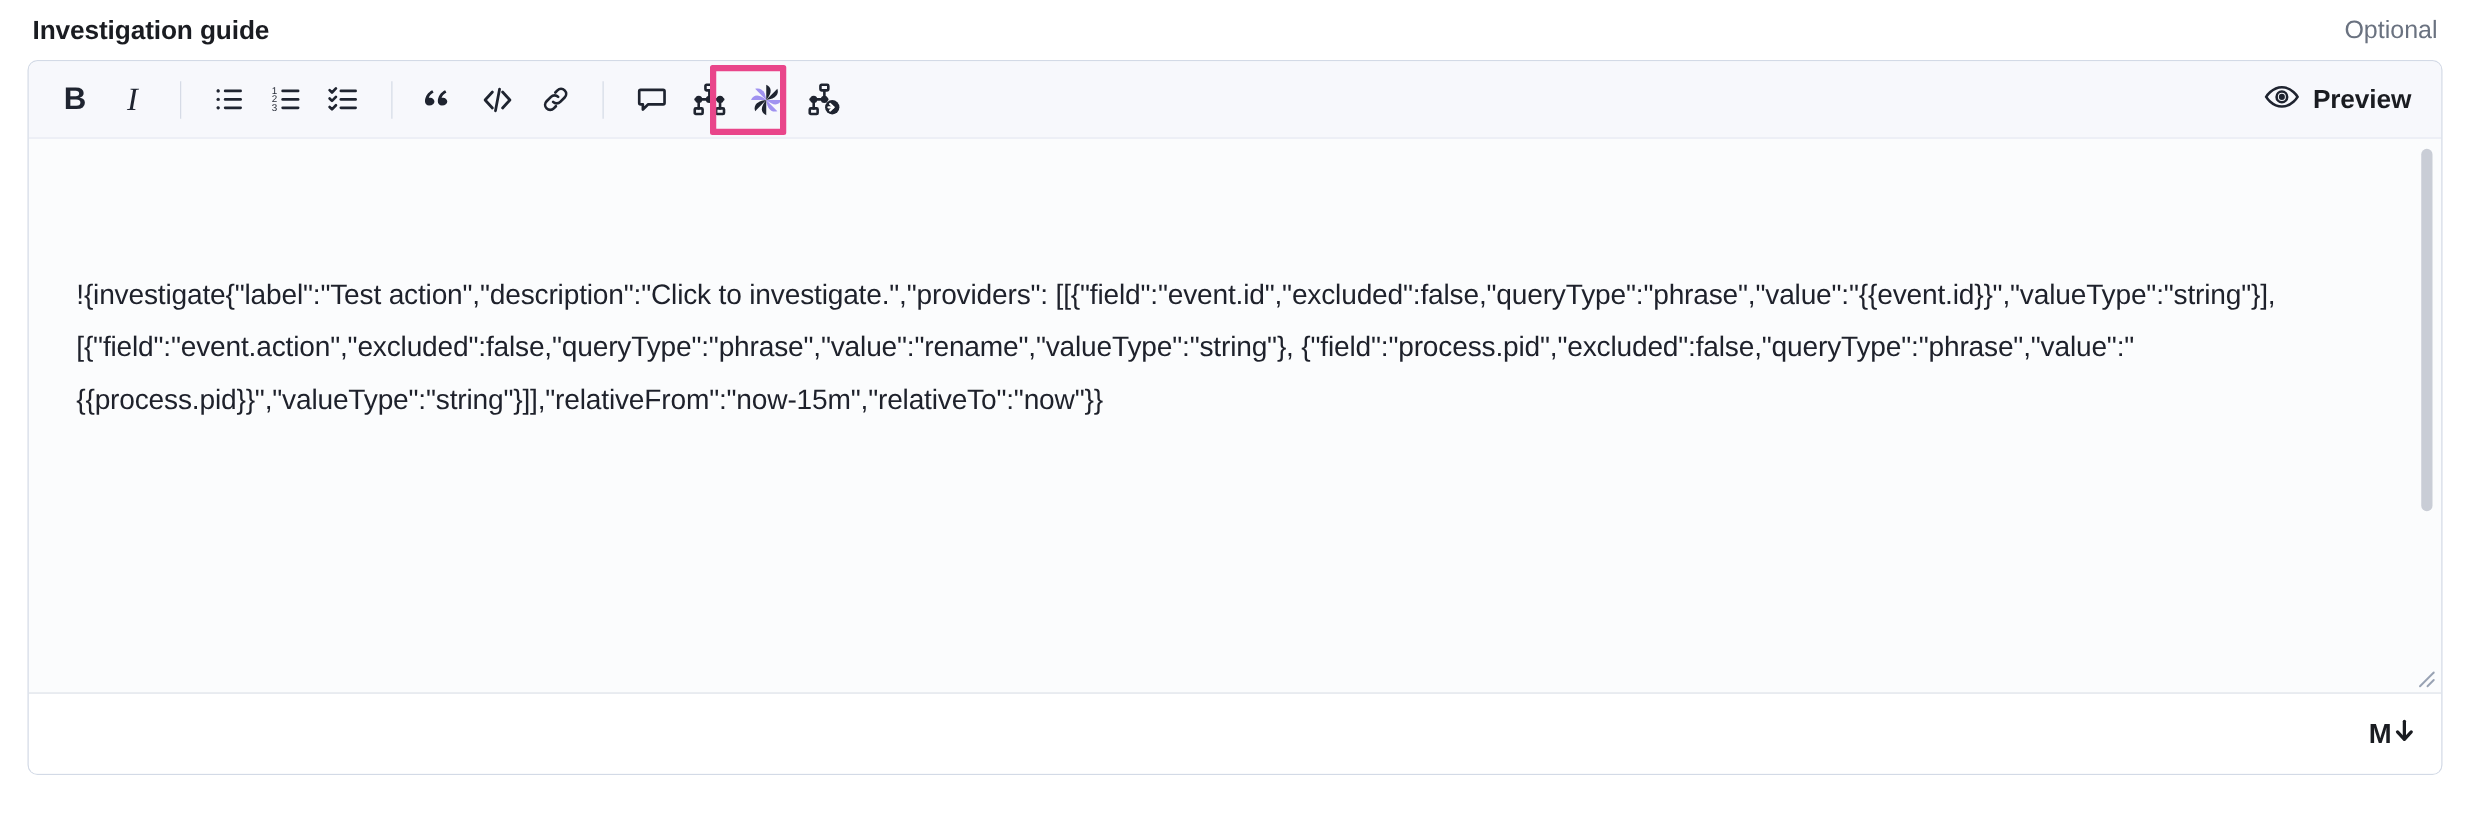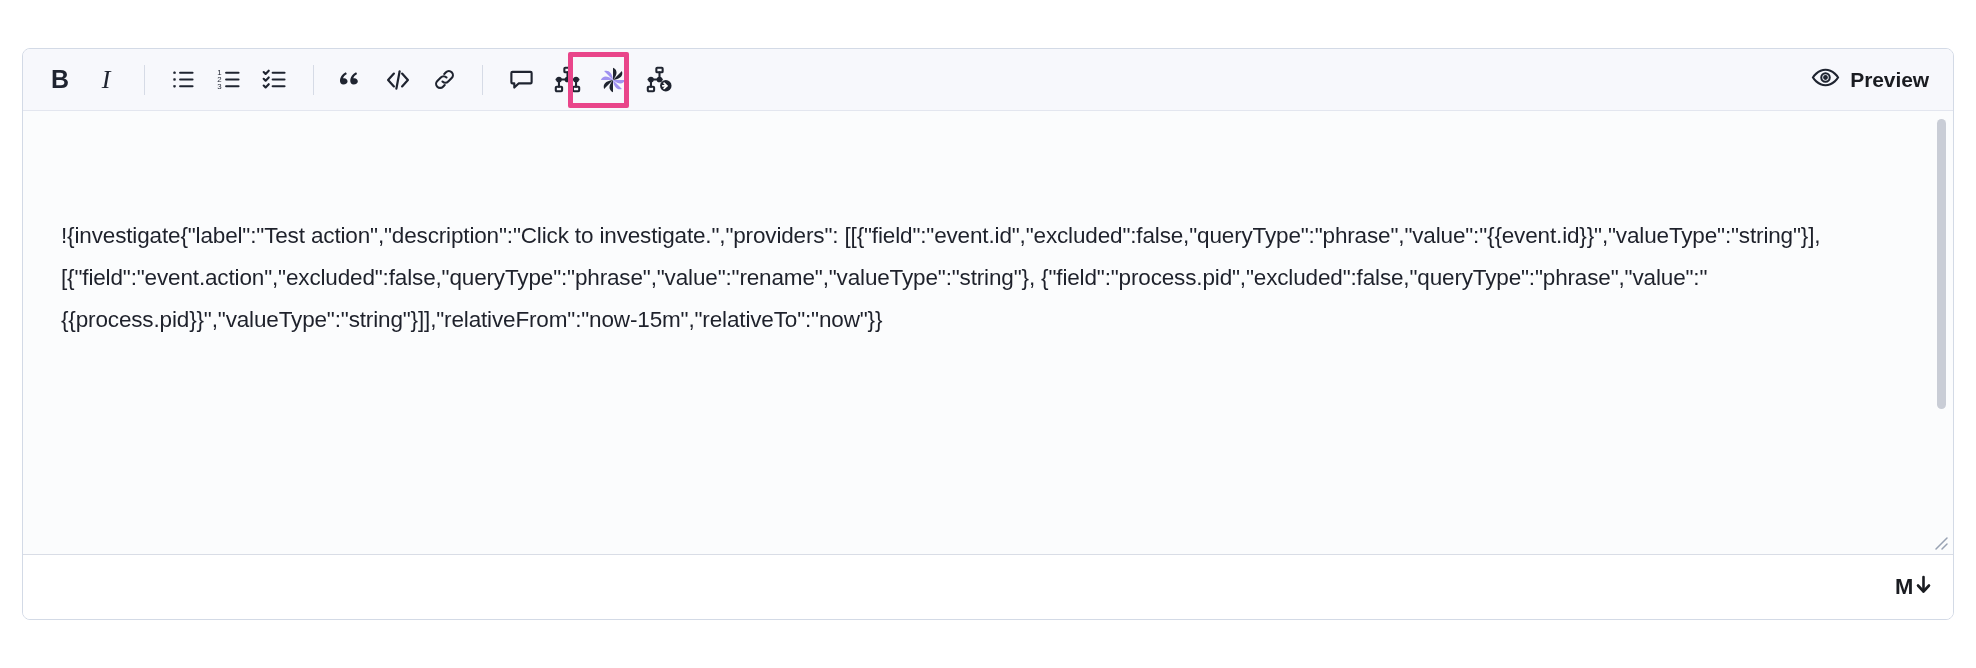--- a/index.html
+++ b/index.html
@@ -211,20 +211,24 @@
     font-size: 22px;
     font-weight: 700;
     letter-spacing: -0.4px;
   }
 </style>
 </head>
 <body>
 
 <div class="page">
 
+  <div class="field-header">
+    <div class="field-label">Investigation guide</div>
+    <div class="field-optional">Optional</div>
+  </div>
 
   <div class="editor">
 
     <div class="toolbar">
       <div class="tb-left">
 
         <div class="tb-group">
           <button class="tb-btn">
             <span class="glyph glyph-b">B</span>
           </button>

